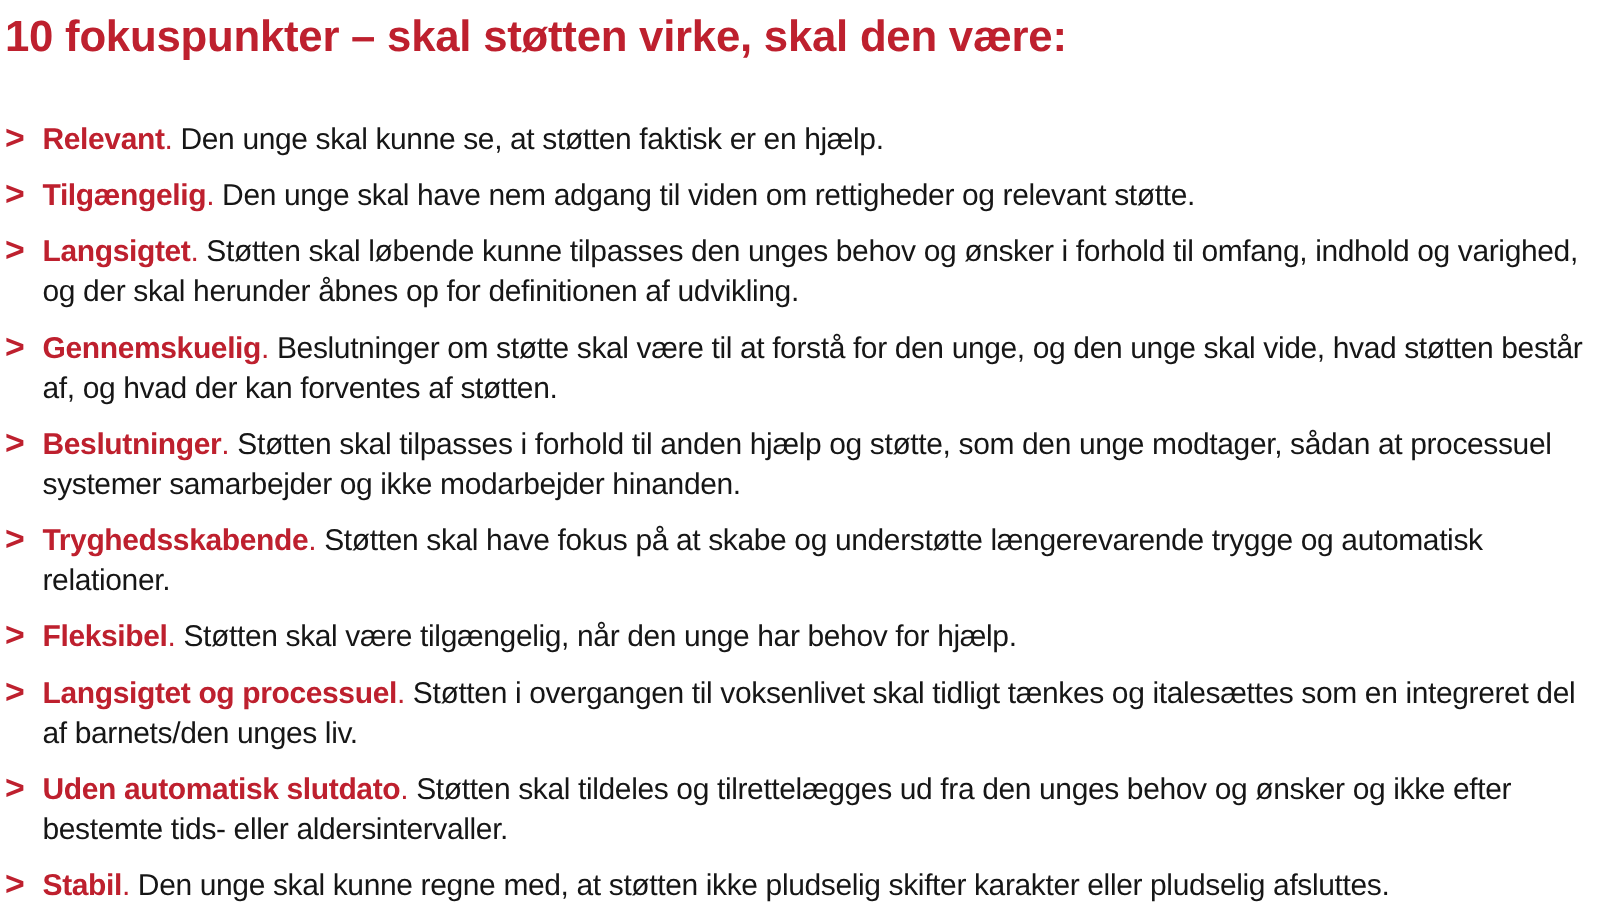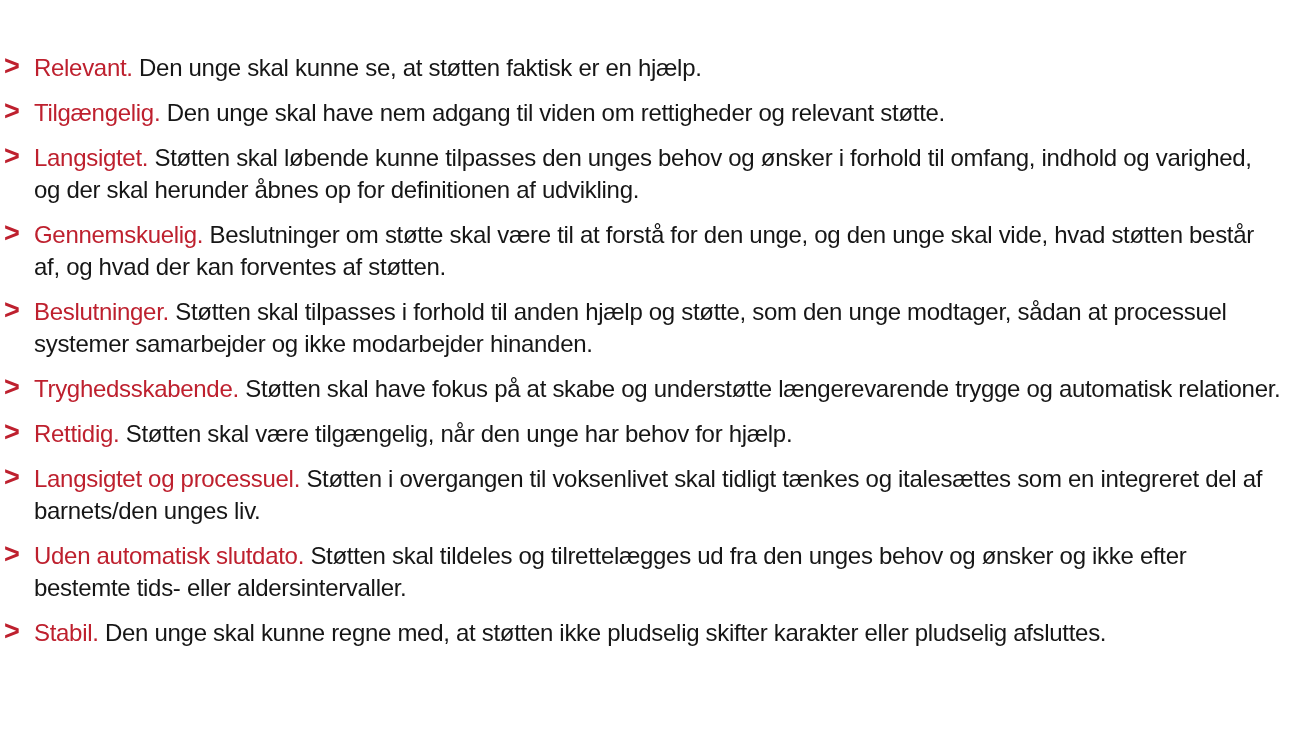--- a/index.html
+++ b/index.html
@@ -43,46 +43,47 @@
   .bullet .marker {
     position: absolute;
     left: 0;
     top: -2px;
     color: #be202e;
     font-weight: 700;
     font-size: 27px;
   }
   .bullet .kw {
     color: #be202e;
-    font-weight: 400;
+    font-weight: 700;
   }
   .bullet .dot {
     color: #be202e;
   }
 </style>
 </head>
 <body>
 
 <div class="slide">
+  <h1 class="slide-title">10 fokuspunkter – skal støtten virke, skal den være:</h1>
 
   <div class="bullet-list">
 
     <div class="bullet"><span class="marker">&gt;</span><span class="kw">Relevant</span><span class="dot">.</span> <span class="body-text">Den unge skal kunne se, at støtten faktisk er en hjælp.</span></div>
 
     <div class="bullet"><span class="marker">&gt;</span><span class="kw">Tilgængelig</span><span class="dot">.</span> <span class="body-text">Den unge skal have nem adgang til viden om rettigheder og relevant støtte.</span></div>
 
     <div class="bullet"><span class="marker">&gt;</span><span class="kw">Langsigtet</span><span class="dot">.</span> <span class="body-text">Støtten skal løbende kunne tilpasses den unges behov og ønsker i forhold til omfang, indhold og varighed, og der skal herunder åbnes op for definitionen af udvikling.</span></div>
 
     <div class="bullet"><span class="marker">&gt;</span><span class="kw">Gennemskuelig</span><span class="dot">.</span> <span class="body-text">Beslutninger om støtte skal være til at forstå for den unge, og den unge skal vide, hvad støtten består af, og hvad der kan forventes af støtten.</span></div>
 
     <div class="bullet"><span class="marker">&gt;</span><span class="kw">Beslutninger</span><span class="dot">.</span> <span class="body-text">Støtten skal tilpasses i forhold til anden hjælp og støtte, som den unge modtager, sådan at processuel systemer samarbejder og ikke modarbejder hinanden.</span></div>
 
     <div class="bullet"><span class="marker">&gt;</span><span class="kw">Tryghedsskabende</span><span class="dot">.</span> <span class="body-text">Støtten skal have fokus på at skabe og understøtte længerevarende trygge og automatisk relationer.</span></div>
 
-    <div class="bullet"><span class="marker">&gt;</span><span class="kw">Rettidig</span><span class="dot">.</span> <span class="body-text">Støtten skal være tilgængelig, når den unge har behov for hjælp.</span></div>
+    <div class="bullet"><span class="marker">&gt;</span><span class="kw">Fleksibel</span><span class="dot">.</span> <span class="body-text">Støtten skal være tilgængelig, når den unge har behov for hjælp.</span></div>
 
     <div class="bullet"><span class="marker">&gt;</span><span class="kw">Langsigtet og processuel</span><span class="dot">.</span> <span class="body-text">Støtten i overgangen til voksenlivet skal tidligt tænkes og italesættes som en integreret del af barnets/den unges liv.</span></div>
 
     <div class="bullet"><span class="marker">&gt;</span><span class="kw">Uden automatisk slutdato</span><span class="dot">.</span> <span class="body-text">Støtten skal tildeles og tilrettelægges ud fra den unges behov og ønsker og ikke efter bestemte tids- eller aldersintervaller.</span></div>
 
     <div class="bullet"><span class="marker">&gt;</span><span class="kw">Stabil</span><span class="dot">.</span> <span class="body-text">Den unge skal kunne regne med, at støtten ikke pludselig skifter karakter eller pludselig afsluttes.</span></div>
 
   </div>
 </div>
 

